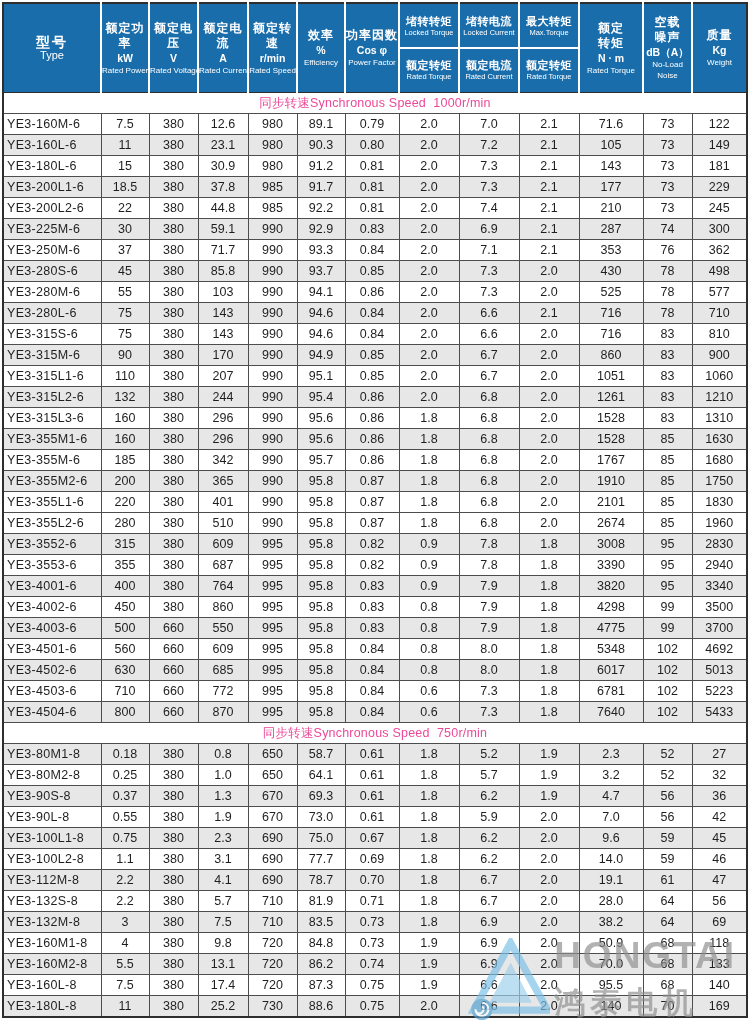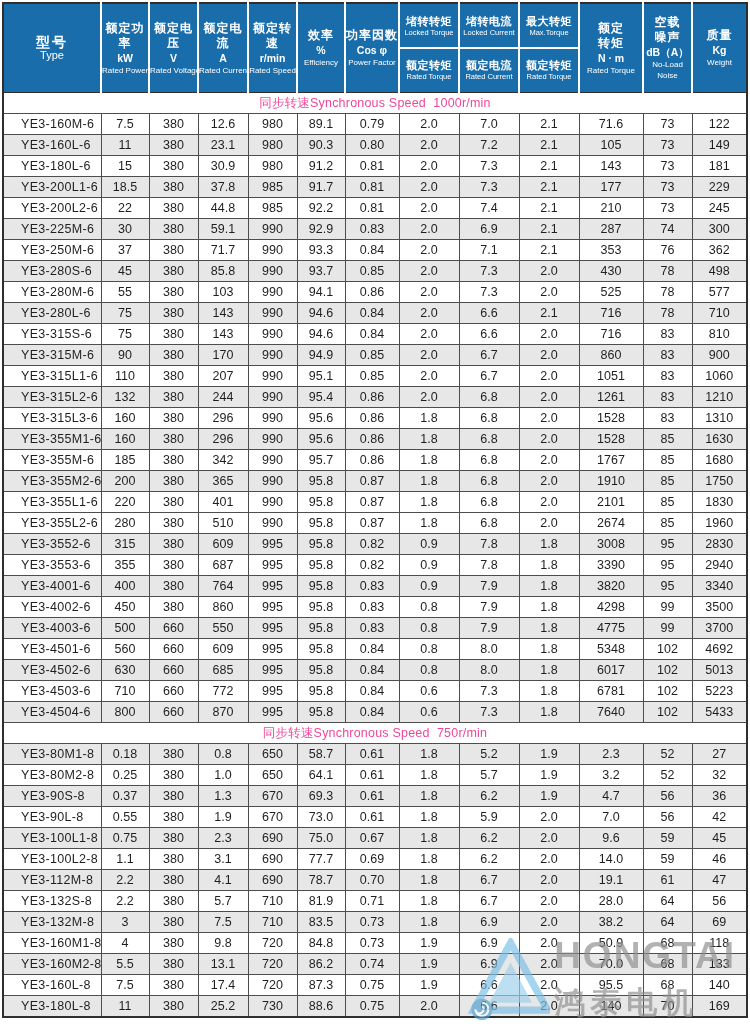--- a/index.html
+++ b/index.html
@@ -20,21 +20,21 @@
   .he.big{font-size:11px;}
   .rt-half{height:42px;display:flex;flex-direction:column;justify-content:center;}
   .rt-top{border-bottom:2px solid #fff;}
   .rz{font-size:11px;font-weight:bold;line-height:14px;letter-spacing:0.5px;}
   .re{font-size:7.5px;font-weight:normal;line-height:10px;white-space:nowrap;}
 
   
   tbody td{border:1px solid #4d4d4d;height:20px;padding:0;font-size:12.5px;color:#1f1f1f;
            text-align:center;line-height:20px;background:#fff;overflow:hidden;white-space:nowrap;}
   tbody tr.shaded td{background:#e7e7e7;}
-  tbody td.cell-type{text-align:left;padding-left:17px;letter-spacing:0.3px;margin-top:16px;}
+  tbody td.cell-type{text-align:left;padding-left:3px;letter-spacing:0.3px;margin-top:16px;}
   tbody tr.section-row td{background:#fff;text-align:center;font-size:12.5px;color:#ec4899;
            white-space:pre;letter-spacing:0.2px;}
 
   
   .watermark{position:absolute;right:14px;bottom:10px;display:flex;align-items:center;
              gap:4px;opacity:0.68;pointer-events:none;}
   .wm-text{display:flex;flex-direction:column;align-items:flex-start;}
   .wm-en{font-size:37px;font-weight:bold;color:#8f8f8f;letter-spacing:2px;line-height:36px;}
   .wm-cn{font-size:31px;font-weight:bold;color:#8f8f8f;letter-spacing:5px;line-height:34px;margin-top:12px;}
 </style>

